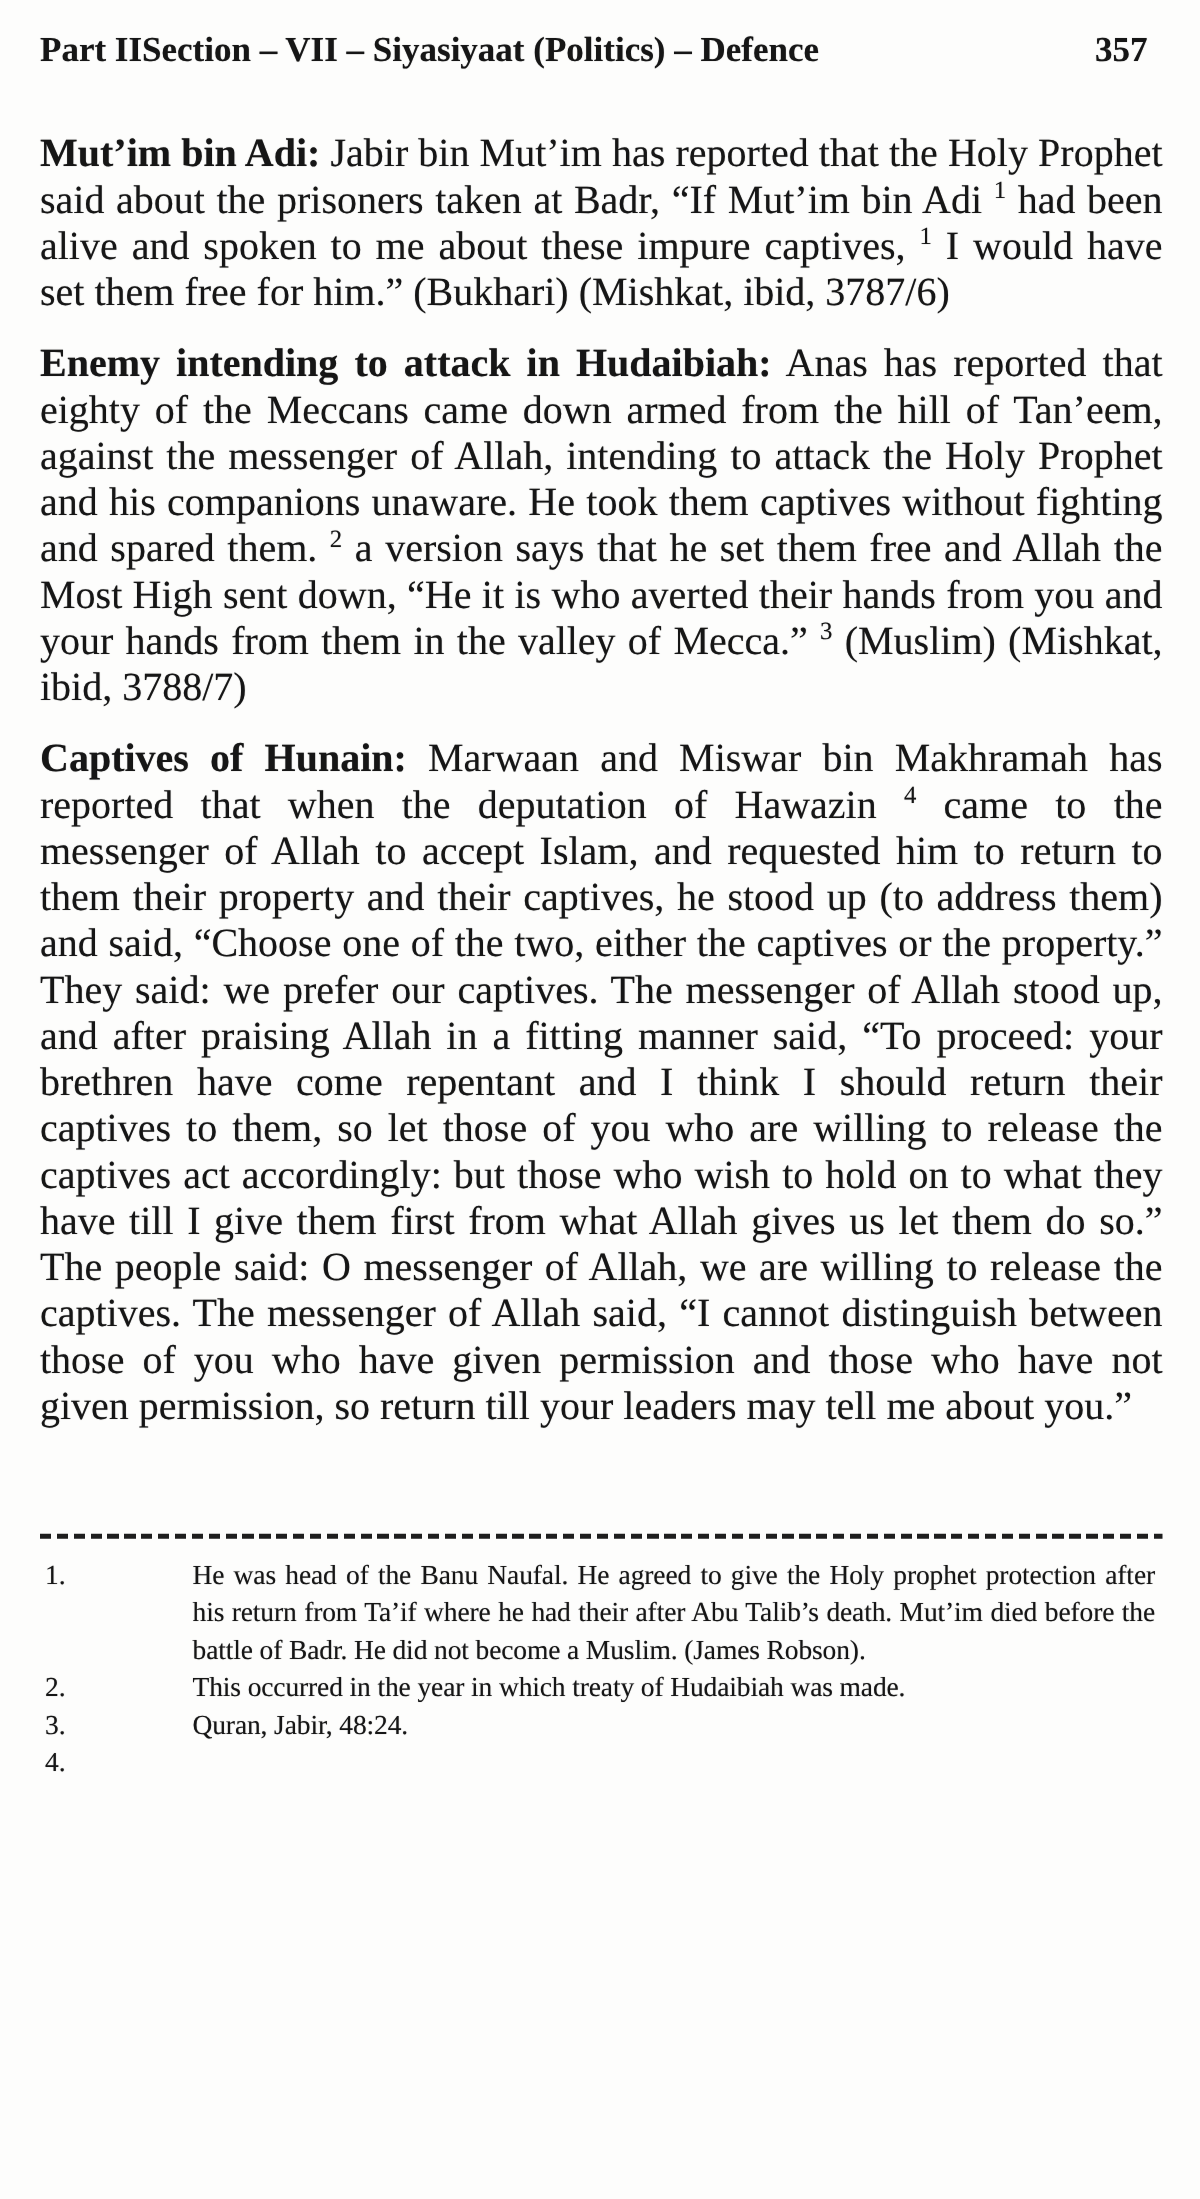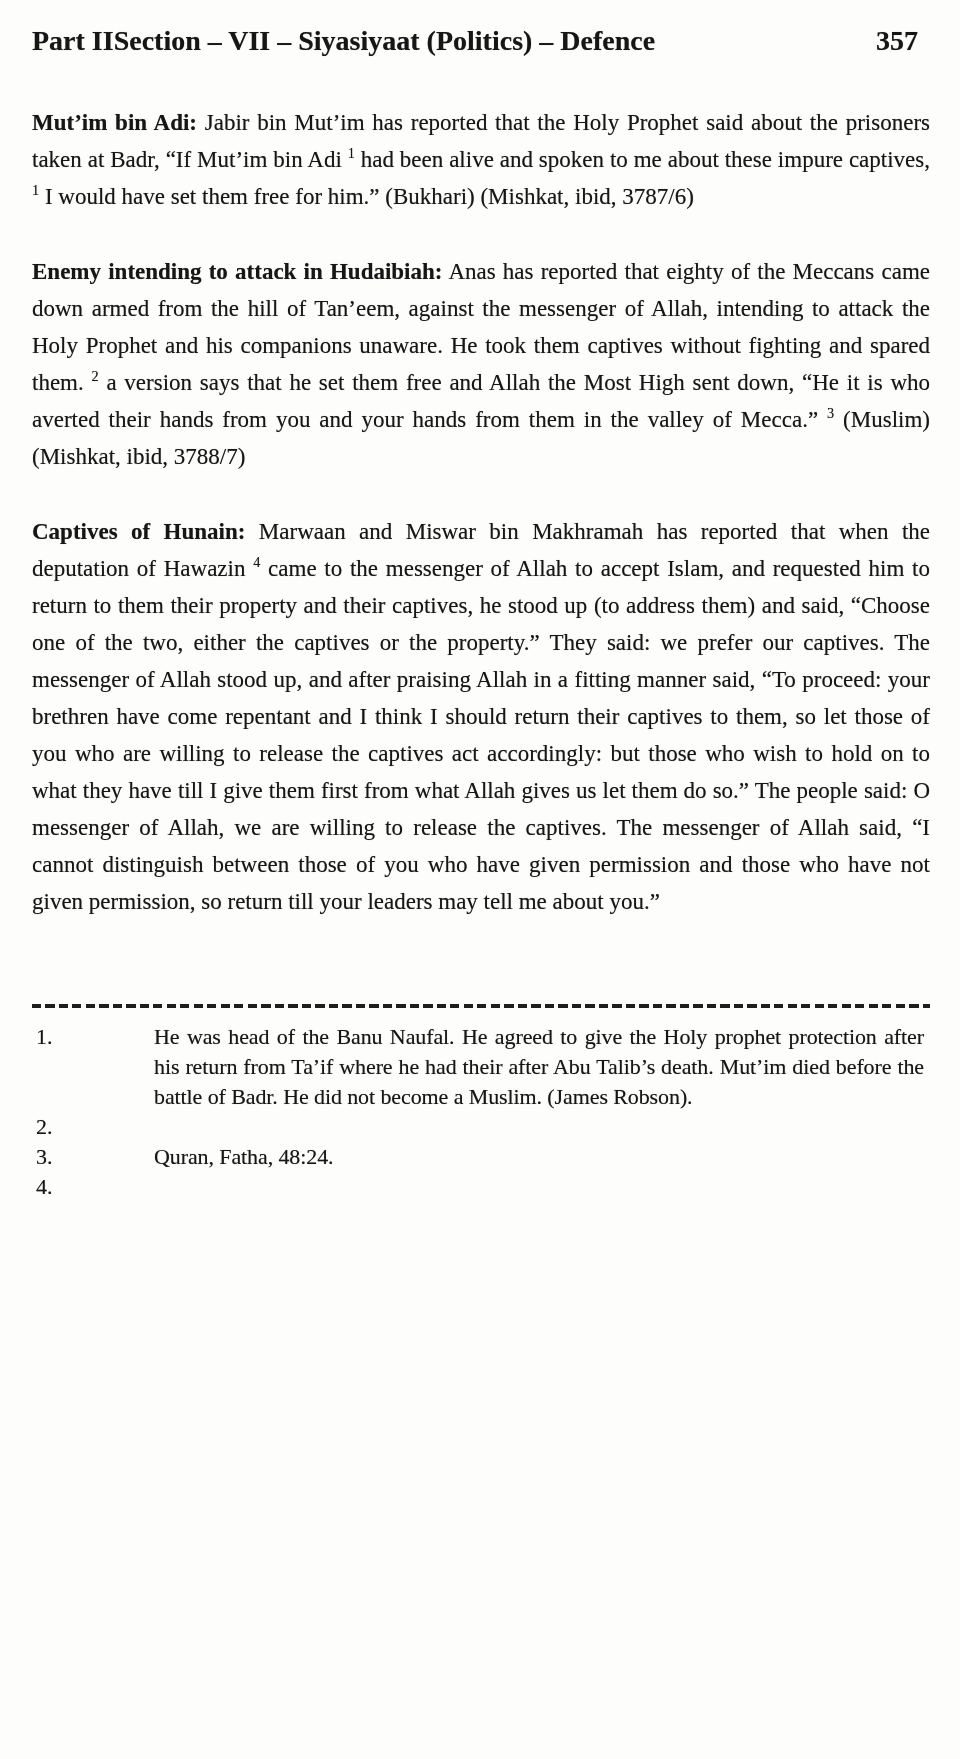--- a/index.html
+++ b/index.html
@@ -22,25 +22,25 @@
     font-weight: bold;
     font-size: 28px;
     line-height: 34px;
     white-space: nowrap;
   }
   .header .part-label { flex: 0 0 auto; }
   .header .section-title { flex: 1 1 auto; }
   .header .page-number { flex: 0 0 auto; margin-right: 12px; }
   .body-text { margin-top: 46px; }
   p.para {
-    font-size: 23px;
+    font-size: 32px;
     line-height: 37px;
     text-align: justify;
   }
-  p.para + p.para { margin-top: 38px; }
+  p.para + p.para { margin-top: 20px; }
   .lead { font-weight: bold; }
   sup.fn-ref {
     font-size: 0.62em;
     line-height: 0;
     vertical-align: super;
   }
   .separator {
     margin-top: 84px;
     height: 4px;
     background: repeating-linear-gradient(90deg, #1e1e1e 0px, #1e1e1e 9px, transparent 9px, transparent 13.5px);
@@ -78,23 +78,24 @@
 
   <div class="separator"></div>
 
   <div class="footnotes">
     <div class="fn">
       <span class="fn-num">1.</span>
       <span class="fn-text">He was head of the Banu Naufal. He agreed to give the Holy prophet protection after his return from Ta’if where he had their after Abu Talib’s death. Mut’im died before the battle of Badr. He did not become a Muslim. (James Robson).</span>
     </div>
     <div class="fn">
       <span class="fn-num">2.</span>
+      <span class="fn-text">This occurred in the year in which treaty of Hudaibiah was made.</span>
     </div>
     <div class="fn">
       <span class="fn-num">3.</span>
-      <span class="fn-text">Quran, Fatha, 48:24.</span>
+      <span class="fn-text">Quran, Jabir, 48:24.</span>
     </div>
     <div class="fn">
       <span class="fn-num">4.</span>
     </div>
   </div>
 
 </div>
 
 </body></html>

